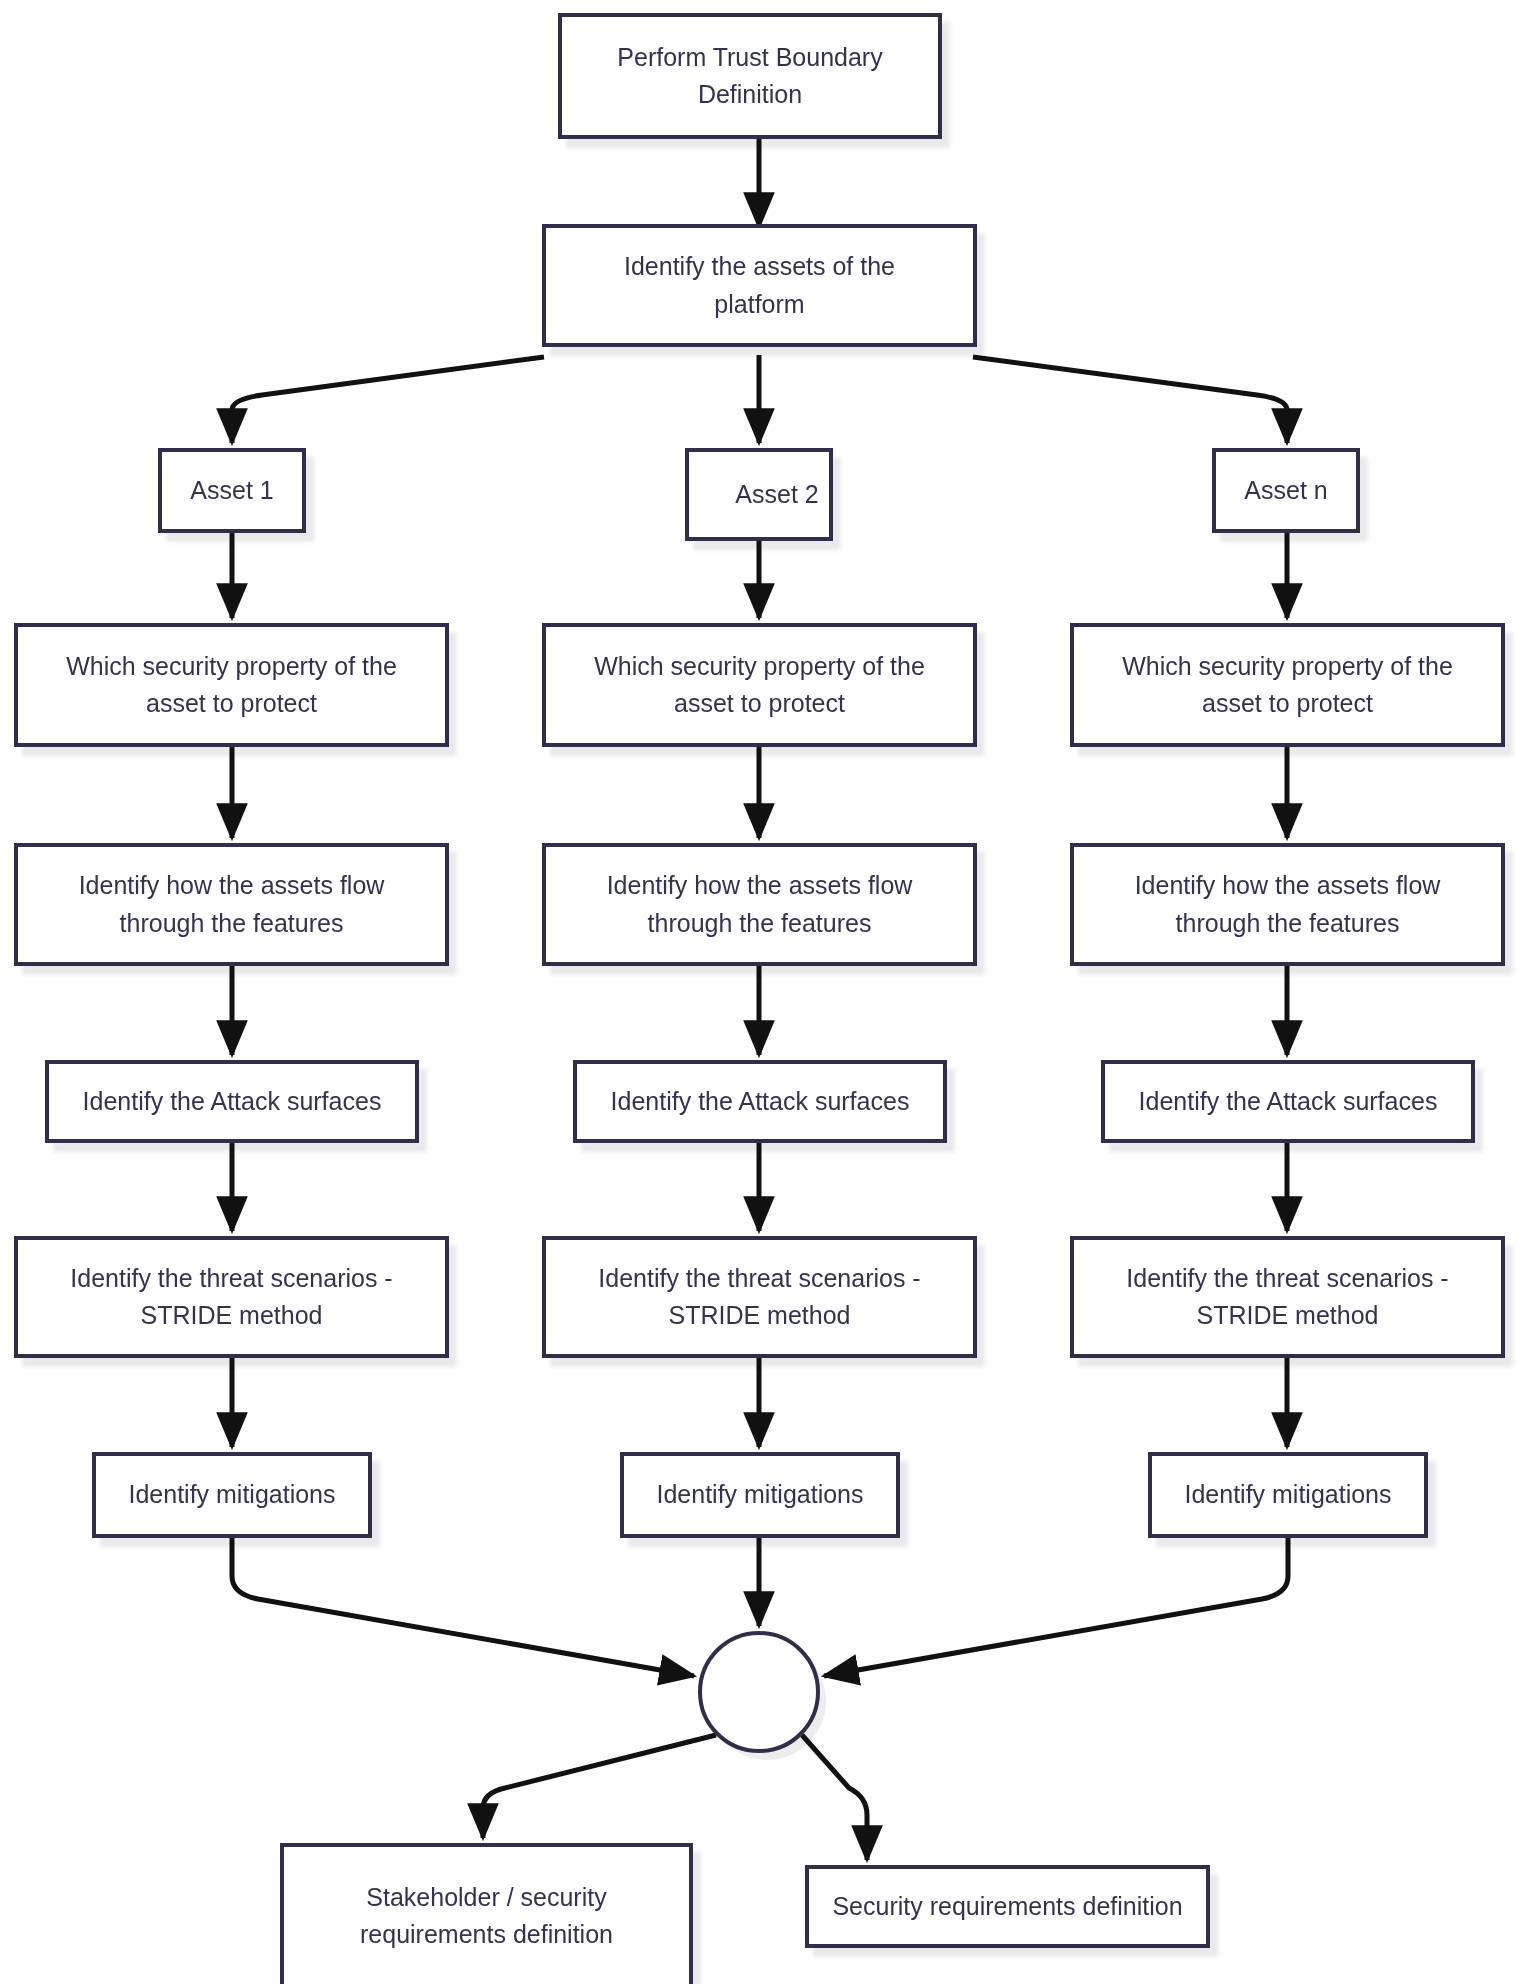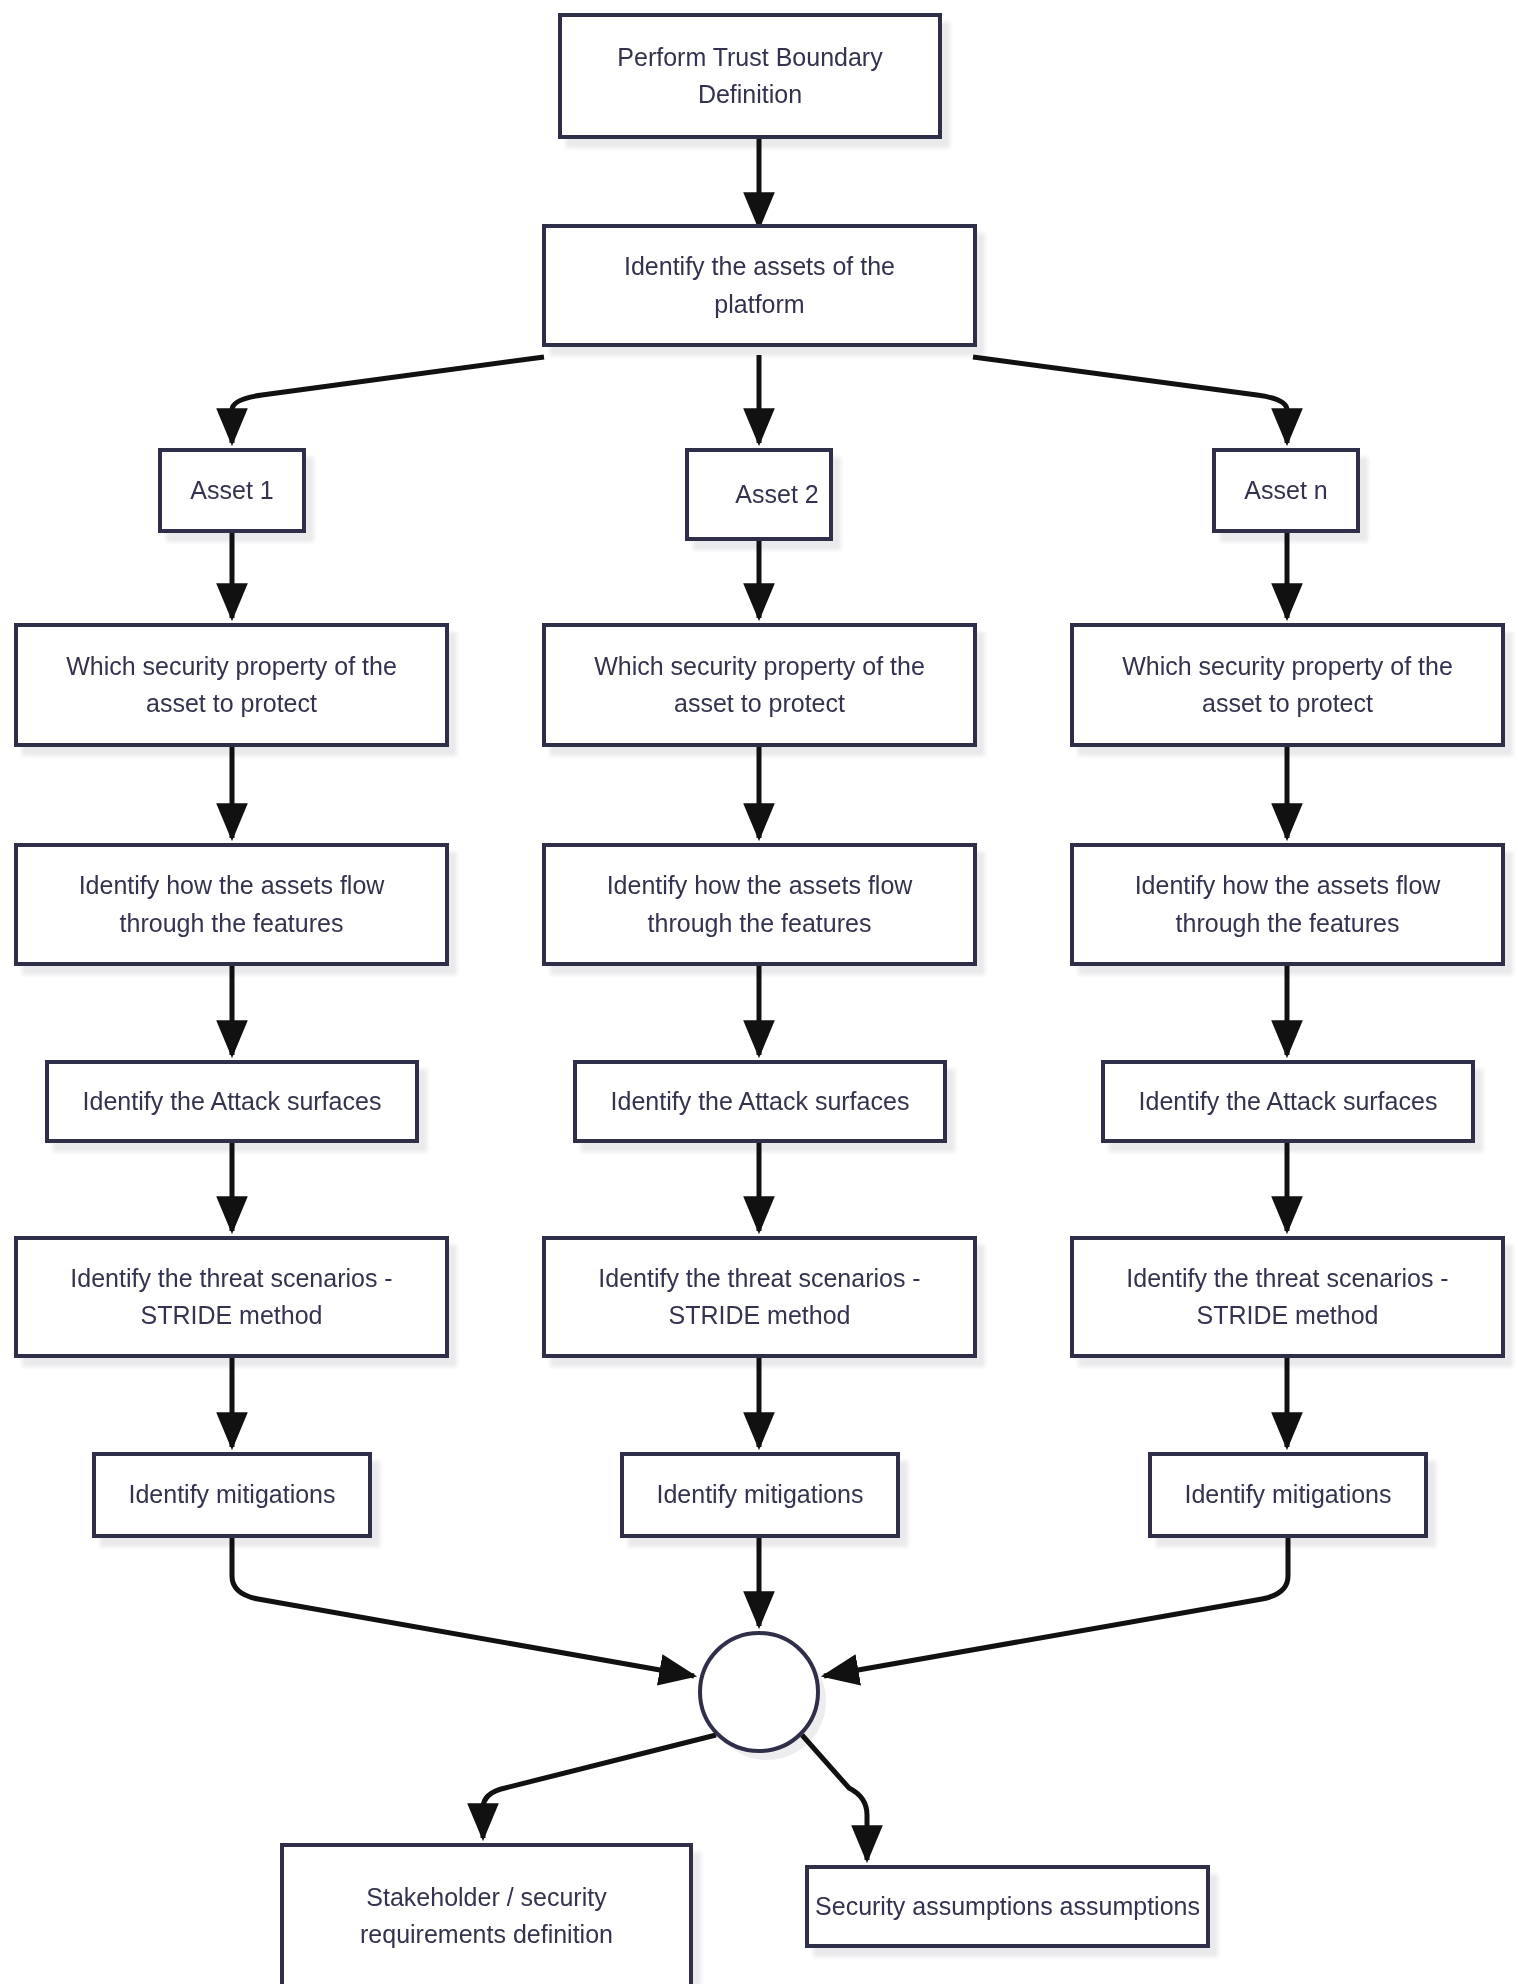--- a/index.html
+++ b/index.html
@@ -103,15 +103,15 @@
 
   <div class="node" style="left:14px;top:1236px;width:435px;height:122px;">Identify the threat scenarios - STRIDE method</div>
   <div class="node" style="left:542px;top:1236px;width:435px;height:122px;">Identify the threat scenarios - STRIDE method</div>
   <div class="node" style="left:1070px;top:1236px;width:435px;height:122px;">Identify the threat scenarios - STRIDE method</div>
 
   <div class="node tight" style="left:92px;top:1452px;width:280px;height:86px;">Identify mitigations</div>
   <div class="node tight" style="left:620px;top:1452px;width:280px;height:86px;">Identify mitigations</div>
   <div class="node tight" style="left:1148px;top:1452px;width:280px;height:86px;">Identify mitigations</div>
 
   <div class="node" style="left:280px;top:1843px;width:413px;height:146px;">Stakeholder / security requirements definition</div>
-  <div class="node tight nowrap" style="left:805px;top:1865px;width:405px;height:83px;">Security assumptions assumptions</div>
+  <div class="node tight nowrap" style="left:805px;top:1865px;width:405px;height:83px;">Security requirements definition</div>
 
 </div>
 
 </body></html>

